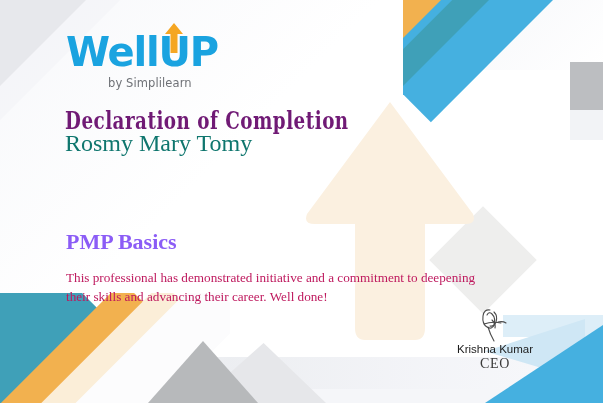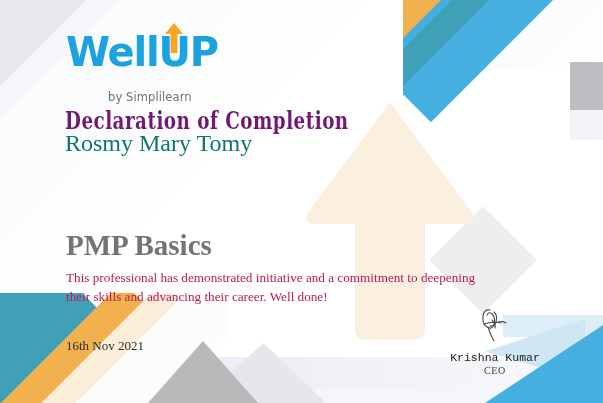--- a/index.html
+++ b/index.html
@@ -242,21 +242,21 @@
     display: inline-block;
   }
   .logo-arrow {
     position: absolute;
     left: 6px;
     top: -13px;
     width: 20px;
     height: 30px;
   }
   .logo-sub {
-    margin-top: 14px;
+    margin-top: 0;
     margin-left: 42px;
     font-family: "DejaVu Sans", sans-serif;
     font-size: 11.5px;
     color: #6f7277;
     letter-spacing: 0.1px;
   }
 
   
   .declaration {
     position: absolute;
@@ -297,22 +297,22 @@
     font-size: 13.5px;
     color: #5f6163;
   }
 
   .course-name {
     position: absolute;
     left: 66px;
     top: 229px;
     font-family: "Liberation Serif", serif;
     font-weight: bold;
-    font-size: 29px;
-    color: #737373;
+    font-size: 22px;
+    color: #8b5cf6;
   }
 
   .blurb {
     position: absolute;
     left: 66px;
     top: 268px;
     width: 430px;
     font-family: "Liberation Serif", serif;
     font-size: 13.2px;
     line-height: 19px;
@@ -336,28 +336,28 @@
     width: 110px;
     text-align: center;
   }
   .sign-mark {
     height: 36px;
     display: flex;
     align-items: flex-end;
     justify-content: center;
   }
   .sign-name {
-    font-family: Liberation Mono, monospace;
+    font-family: Liberation Sans, sans-serif;
     font-size: 11.5px;
     color: #1c1c1c;
-    margin-top: 9px;
+    margin-top: 1px;
   }
   .sign-role {
     font-family: "Liberation Serif", serif;
-    font-size: 10px;
+    font-size: 14px;
     letter-spacing: 0.6px;
     color: #3a3a3a;
     margin-top: 1px;
   }
 </style>
 </head>
 <body>
 
 <div id="certificate">
 
@@ -414,21 +414,20 @@
     </div>
 
     <div class="declaration"><span class="blackletter">Declaration of Completion</span></div>
 
     <div class="recipient">Rosmy Mary Tomy</div>
 
     <div class="course-name">PMP Basics</div>
 
     <div class="blurb">This professional has demonstrated initiative and a commitment to deepening their skills and advancing their career. Well done!</div>
 
-    <div class="issue-date">16th Nov 2021</div>
 
     <div class="sign-block">
       <div class="sign-mark">
         <svg width="46" height="36" viewBox="0 0 46 36" xmlns="http://www.w3.org/2000/svg">
           <g fill="none" stroke="#4a4a4a" stroke-width="1.1" stroke-linecap="round">
             <path d="M18 4 Q12 3 11 10 Q10 18 15 21 Q20 24 22 19 Q24 12 20 8 Q17 5 15 9"></path>
             <path d="M22 6 Q26 10 24 16 Q22 21 18 20"></path>
             <path d="M12 18 Q20 15 29 17"></path>
             <path d="M26 16 Q31 15 34 17"></path>
             <path d="M16 21 Q18 28 22 35"></path>

